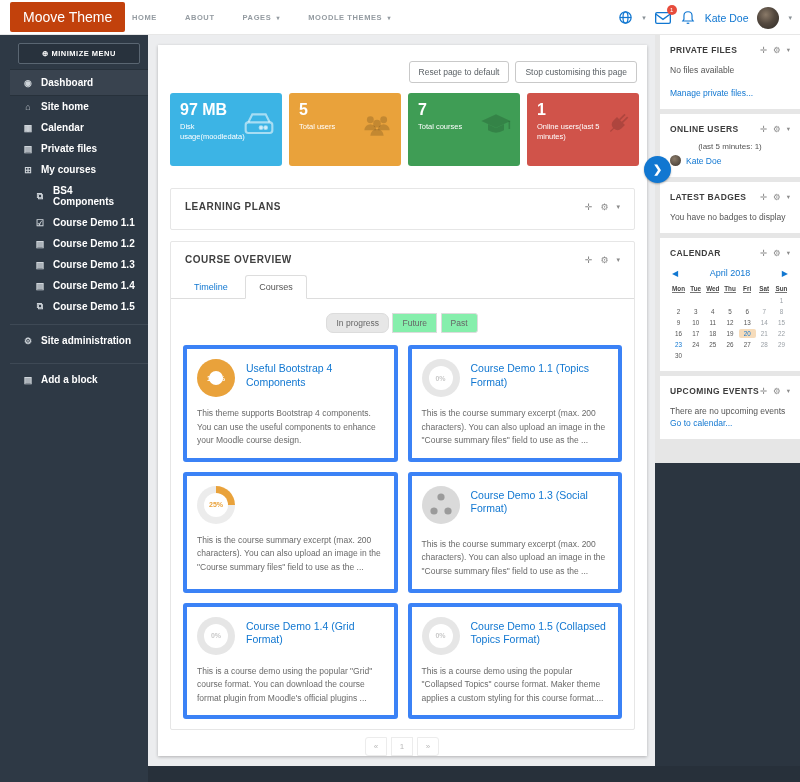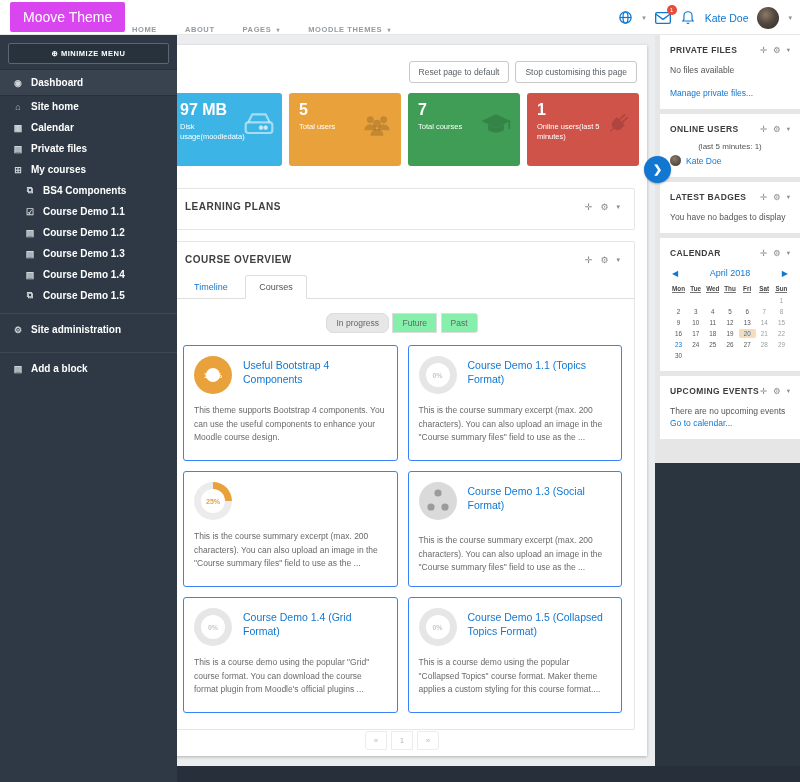--- a/index.html
+++ b/index.html
@@ -1,34 +1,34 @@
 <!DOCTYPE html>
 <html><head>
 <meta charset="utf-8">
 <style>
   * { margin:0; padding:0; box-sizing:border-box; }
   html,body { width:800px; height:782px; }
   body { font-family:"Liberation Sans", sans-serif; background:#2b3540; position:relative; overflow:hidden; }
 
   
   .navbar { position:absolute; left:0; top:0; width:800px; height:35px; background:#fff; border-bottom:1px solid #e7e7e7; z-index:6; }
-  .brand { position:absolute; left:10px; top:2px; height:30px; line-height:30px; padding:0 13px; background:#d946ef; color:#fff; font-size:14px; border-radius:2px; }
+  .brand { position:absolute; left:10px; top:2px; height:30px; line-height:30px; padding:0 13px; background:#c2410c; color:#fff; font-size:14px; border-radius:2px; }
   .nav-links { position:absolute; left:118px; top:0; height:35px; display:flex; }
-  .nav-link { line-height:35px; padding:12px 14px; font-size:7.5px; font-weight:bold; letter-spacing:.6px; color:#949ba1; cursor:pointer; }
+  .nav-link { line-height:35px; padding:0 14px; font-size:7.5px; font-weight:bold; letter-spacing:.6px; color:#949ba1; cursor:pointer; }
   .nav-link .crt { font-size:6px; color:#949ba1; margin-left:3px; }
   .nav-right { position:absolute; right:8px; top:0; height:35px; display:flex; align-items:center; gap:9px; }
   .nav-ic { position:relative; width:16px; height:16px; display:flex; align-items:center; justify-content:center; cursor:pointer; }
   .nav-ic svg { display:block; }
   .badge { position:absolute; top:-5px; right:-6px; min-width:10px; height:10px; border-radius:6px; background:#e74c3c; color:#fff; font-size:6px; line-height:10px; text-align:center; padding:0 2px; }
   .user-name { font-size:10.5px; color:#1177d1; cursor:pointer; }
   .avatar { width:22px; height:22px; border-radius:50%; background:radial-gradient(circle at 40% 35%, #8a7a68 0%, #54493f 45%, #2e2a26 100%); cursor:pointer; }
   .tiny-caret { font-size:7px; color:#8a9196; cursor:pointer; }
 
   
-  .sidebar { position:absolute; left:0; top:35px; width:177px; height:747px; background:#2e3945; z-index:4; }
+  .sidebar { position:absolute; left:0; top:35px; width:148px; height:747px; background:#2e3945; z-index:4;padding-left:10px; }
   .minimize-btn { margin:8px 8px 5px 8px; border:1px solid #5a6672; background:#28323d; color:#fff; font-size:7.5px; font-weight:bold; letter-spacing:.5px; text-align:center; padding:5px 0; border-radius:2px; cursor:pointer; }
   .snav-item { display:flex; align-items:center; gap:7px; padding:5px 12px; font-size:10px; font-weight:bold; color:#fff; cursor:pointer; }
   .snav-item .ico { width:12px; font-size:9px; color:#cfd5da; text-align:center; flex-shrink:0; }
   .snav-item.active { background:#39434f; border-top:1px solid #27313b; border-bottom:1px solid #27313b; padding-top:7px; padding-bottom:7px; }
   .snav-item.sub { padding-left:24px; }
   .snav-item.section { border-top:1px solid #3e4955; margin-top:7px; padding-top:10px; padding-bottom:10px; }
 
   
   .main-col { position:absolute; left:148px; top:35px; width:507px; height:731px; background:#ecedef; }
   .panel { position:absolute; left:10px; top:10px; width:489px; height:711px; background:#fff; box-shadow:0 1px 3px rgba(0,0,0,.25); }
@@ -56,21 +56,21 @@
   .tab.link { color:#1177d1; }
   .tab.active { background:#fff; color:#555; border:1px solid #ddd; border-bottom:1px solid #fff; margin-bottom:-1px; border-radius:3px 3px 0 0; }
 
   .pills { text-align:center; margin:13px 0 12px 0; }
   .pill { display:inline-block; font-size:8.5px; color:#666; background:#86efac; border:1px solid #dcdcdc; padding:4px 9px; margin-left:-1px; cursor:pointer; }
   .pill:first-child { border-radius:3px 0 0 3px; }
   .pill:last-child { border-radius:0 3px 3px 0; }
   .pill.active { background:#e7e7e7;border-radius:7px; }
 
   .cards { padding:0 12px; display:grid; grid-template-columns:1fr 1fr; gap:10px; }
-  .course-card { border:1px solid #3b82f6; border-radius:3px; padding:10px; min-height:116px; }
+  .course-card { border:4px solid #3b82f6; border-radius:3px; padding:10px; min-height:116px; }
   .card-head { display:flex; gap:11px; align-items:flex-start; }
   .course-title { font-size:10.5px; color:#1177d1; line-height:1.3; padding-top:3px; cursor:pointer; }
   .course-summary { font-size:8.5px; color:#6a6a6a; line-height:1.6; margin-top:10px; }
 
   .donut { width:38px; height:38px; border-radius:50%; position:relative; flex-shrink:0; background:#e6e6e6; }
   .donut::before { content:""; position:absolute; inset:7px; background:#fff; border-radius:50%; }
   .donut.d100::before { inset:12px; }
   .donut-label { position:absolute; inset:0; display:flex; align-items:center; justify-content:center; font-size:7px; font-weight:bold; z-index:1; }
   .d100 .donut-label { color:#fff; }
   .d25 .donut-label { color:#e9a23b; }

